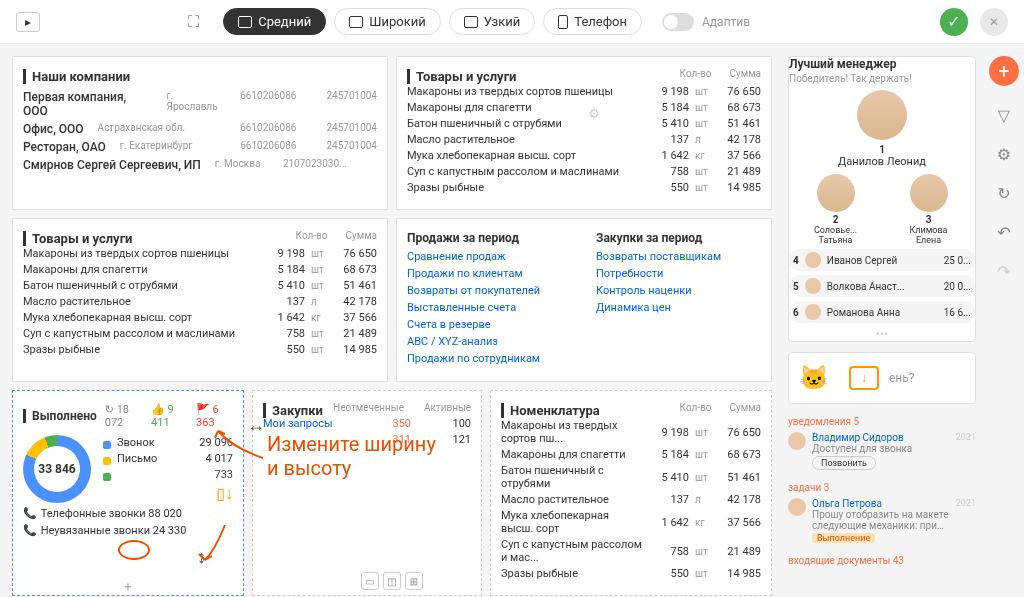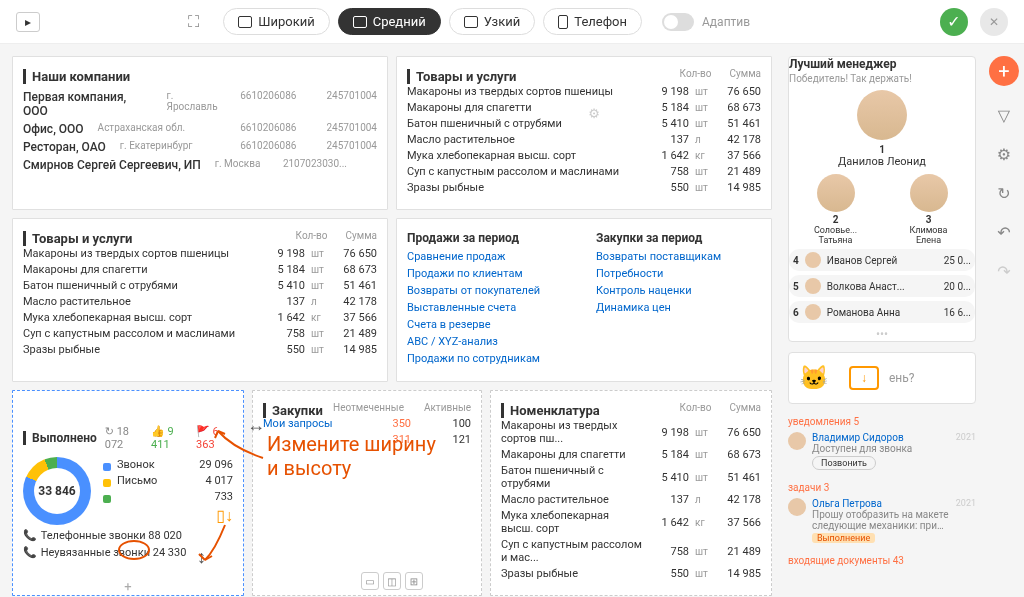--- a/index.html
+++ b/index.html
@@ -32,21 +32,21 @@
 .company-codes { margin-left: auto; display: flex; gap: 30px; color: #999; font-size: 10px; }
 .product-row { display: flex; align-items: center; gap: 6px; margin: 3px 0; font-size: 11px; }
 .product-name { flex: 1; }
 .qty { width: 40px; text-align: right; }
 .unit { width: 18px; color: #999; font-size: 10px; }
 .sum { width: 42px; text-align: right; }
 .links-cols { display: flex; gap: 24px; }
 .links-col { flex: 1; }
 .link-title { font-weight: bold; font-size: 12px; margin-bottom: 5px; }
 .link-item { color: #0066cc; font-size: 11px; margin: 4px 0; cursor: pointer; }
-.done-header { display: flex; align-items: center; gap: 8px; font-size: 12px; margin-bottom: 6px; margin-top: 22px; }
+.done-header { display: flex; align-items: center; gap: 8px; font-size: 12px; margin-bottom: 6px; }
 .done-title { font-weight: bold; border-left: 3px solid #333; padding-left: 6px; }
 .stat-chip { display: flex; align-items: center; gap: 3px; font-size: 11px; }
 .stat-chip.green { color: #4caf50; }
 .stat-chip.red { color: #f44336; }
 .stat-chip.gray { color: #888; }
 .donut-area { display: flex; align-items: center; gap: 12px; }
 .donut { width: 68px; height: 68px; border-radius: 50%; background: conic-gradient(#4a90ff 0 82%, #ffc107 82% 94%, #4caf50 94% 100%); display: flex; align-items: center; justify-content: center; position: relative; }
 .donut::after { content: ''; position: absolute; width: 46px; height: 46px; background: #fff; border-radius: 50%; }
 .donut-center { position: relative; z-index: 1; font-weight: bold; font-size: 12px; }
 .legend-list { display: flex; flex-direction: column; gap: 3px; font-size: 11px; }
@@ -97,27 +97,27 @@
 .task-exec { display: inline-block; background: #ffe0b2; color: #e65100; padding: 0 5px; border-radius: 3px; font-size: 9px; margin-top: 2px; }
 .nomenclature-panel { position: relative; }
 .gear-corner { position: absolute; top: 62px; right: 184px; color: #ccc; font-size: 13px; }
 </style>
 </head>
 <body>
 
 <div class="topbar">
   <div class="topbar-left-icon">▸</div>
   <span class="tool-icon" style="margin-right:16px">⛶</span>
+  <div class="size-btn active">
+      <span class="size-icon"></span>
+      <span>Средний</span>
+    </div>
   <div class="size-btn">
       <span class="size-icon"></span>
       <span>Широкий</span>
-    </div>
-  <div class="size-btn active">
-      <span class="size-icon"></span>
-      <span>Средний</span>
     </div>
   <div class="size-btn">
       <span class="size-icon"></span>
       <span>Узкий</span>
     </div>
   <div class="size-btn">
       <span class="size-icon" style="width:10px;height:14px"></span>
       <span>Телефон</span>
     </div>
   <div class="adaptive-toggle">

